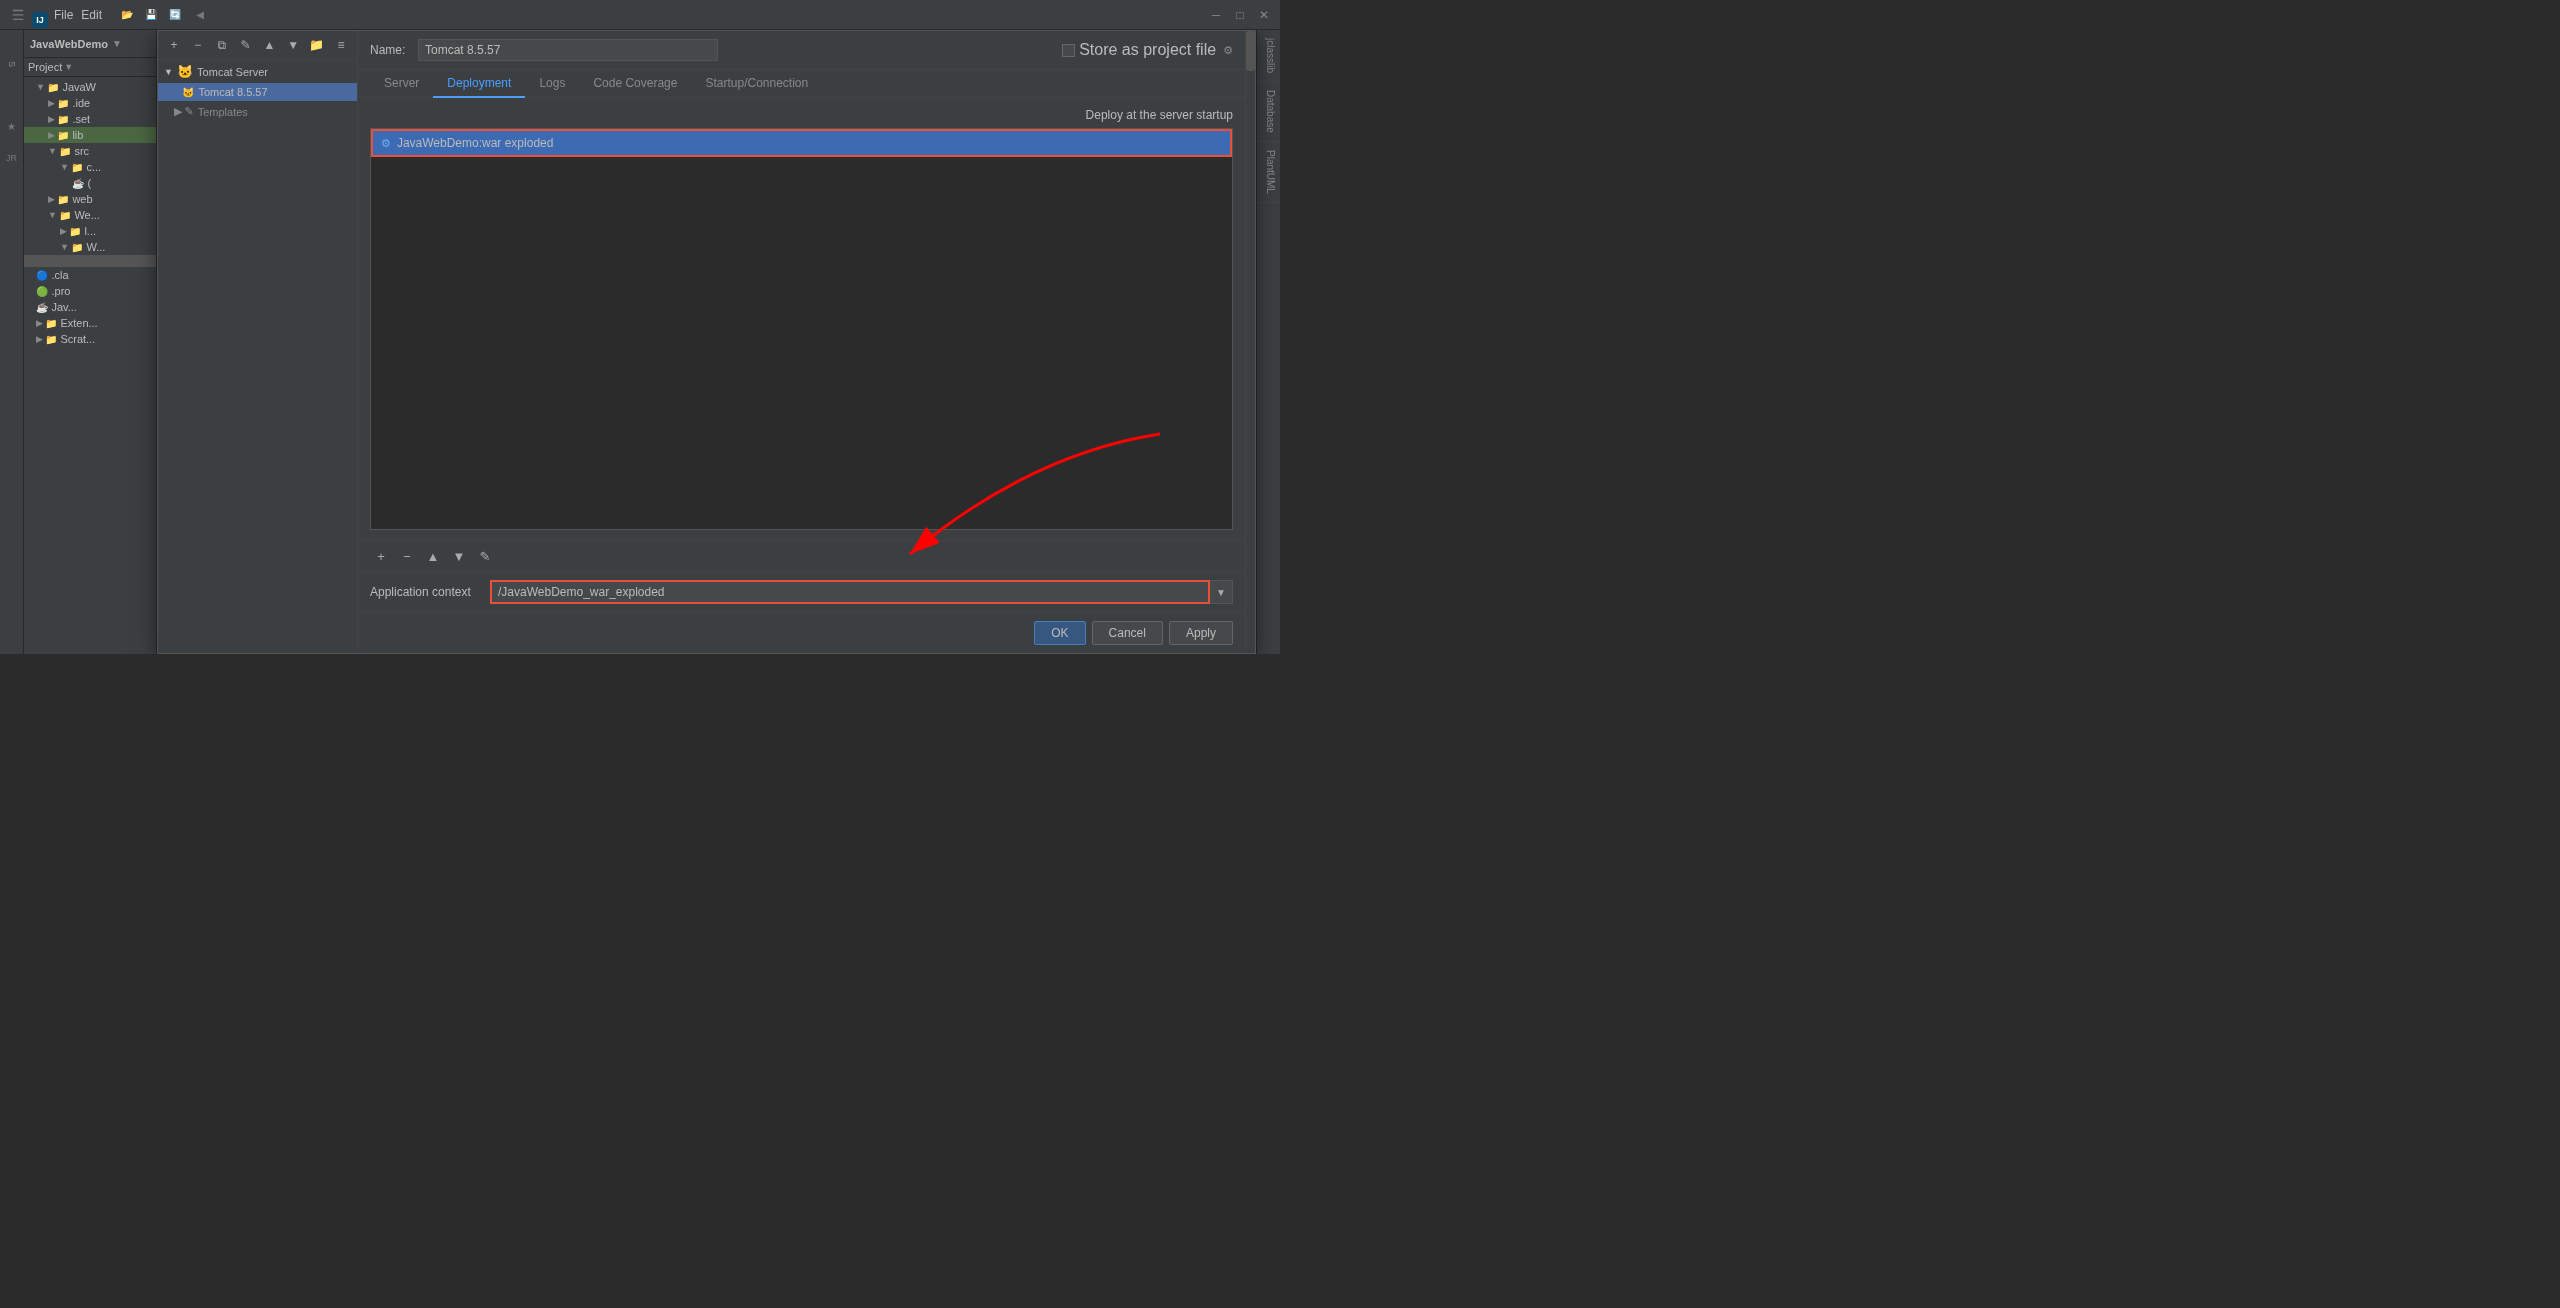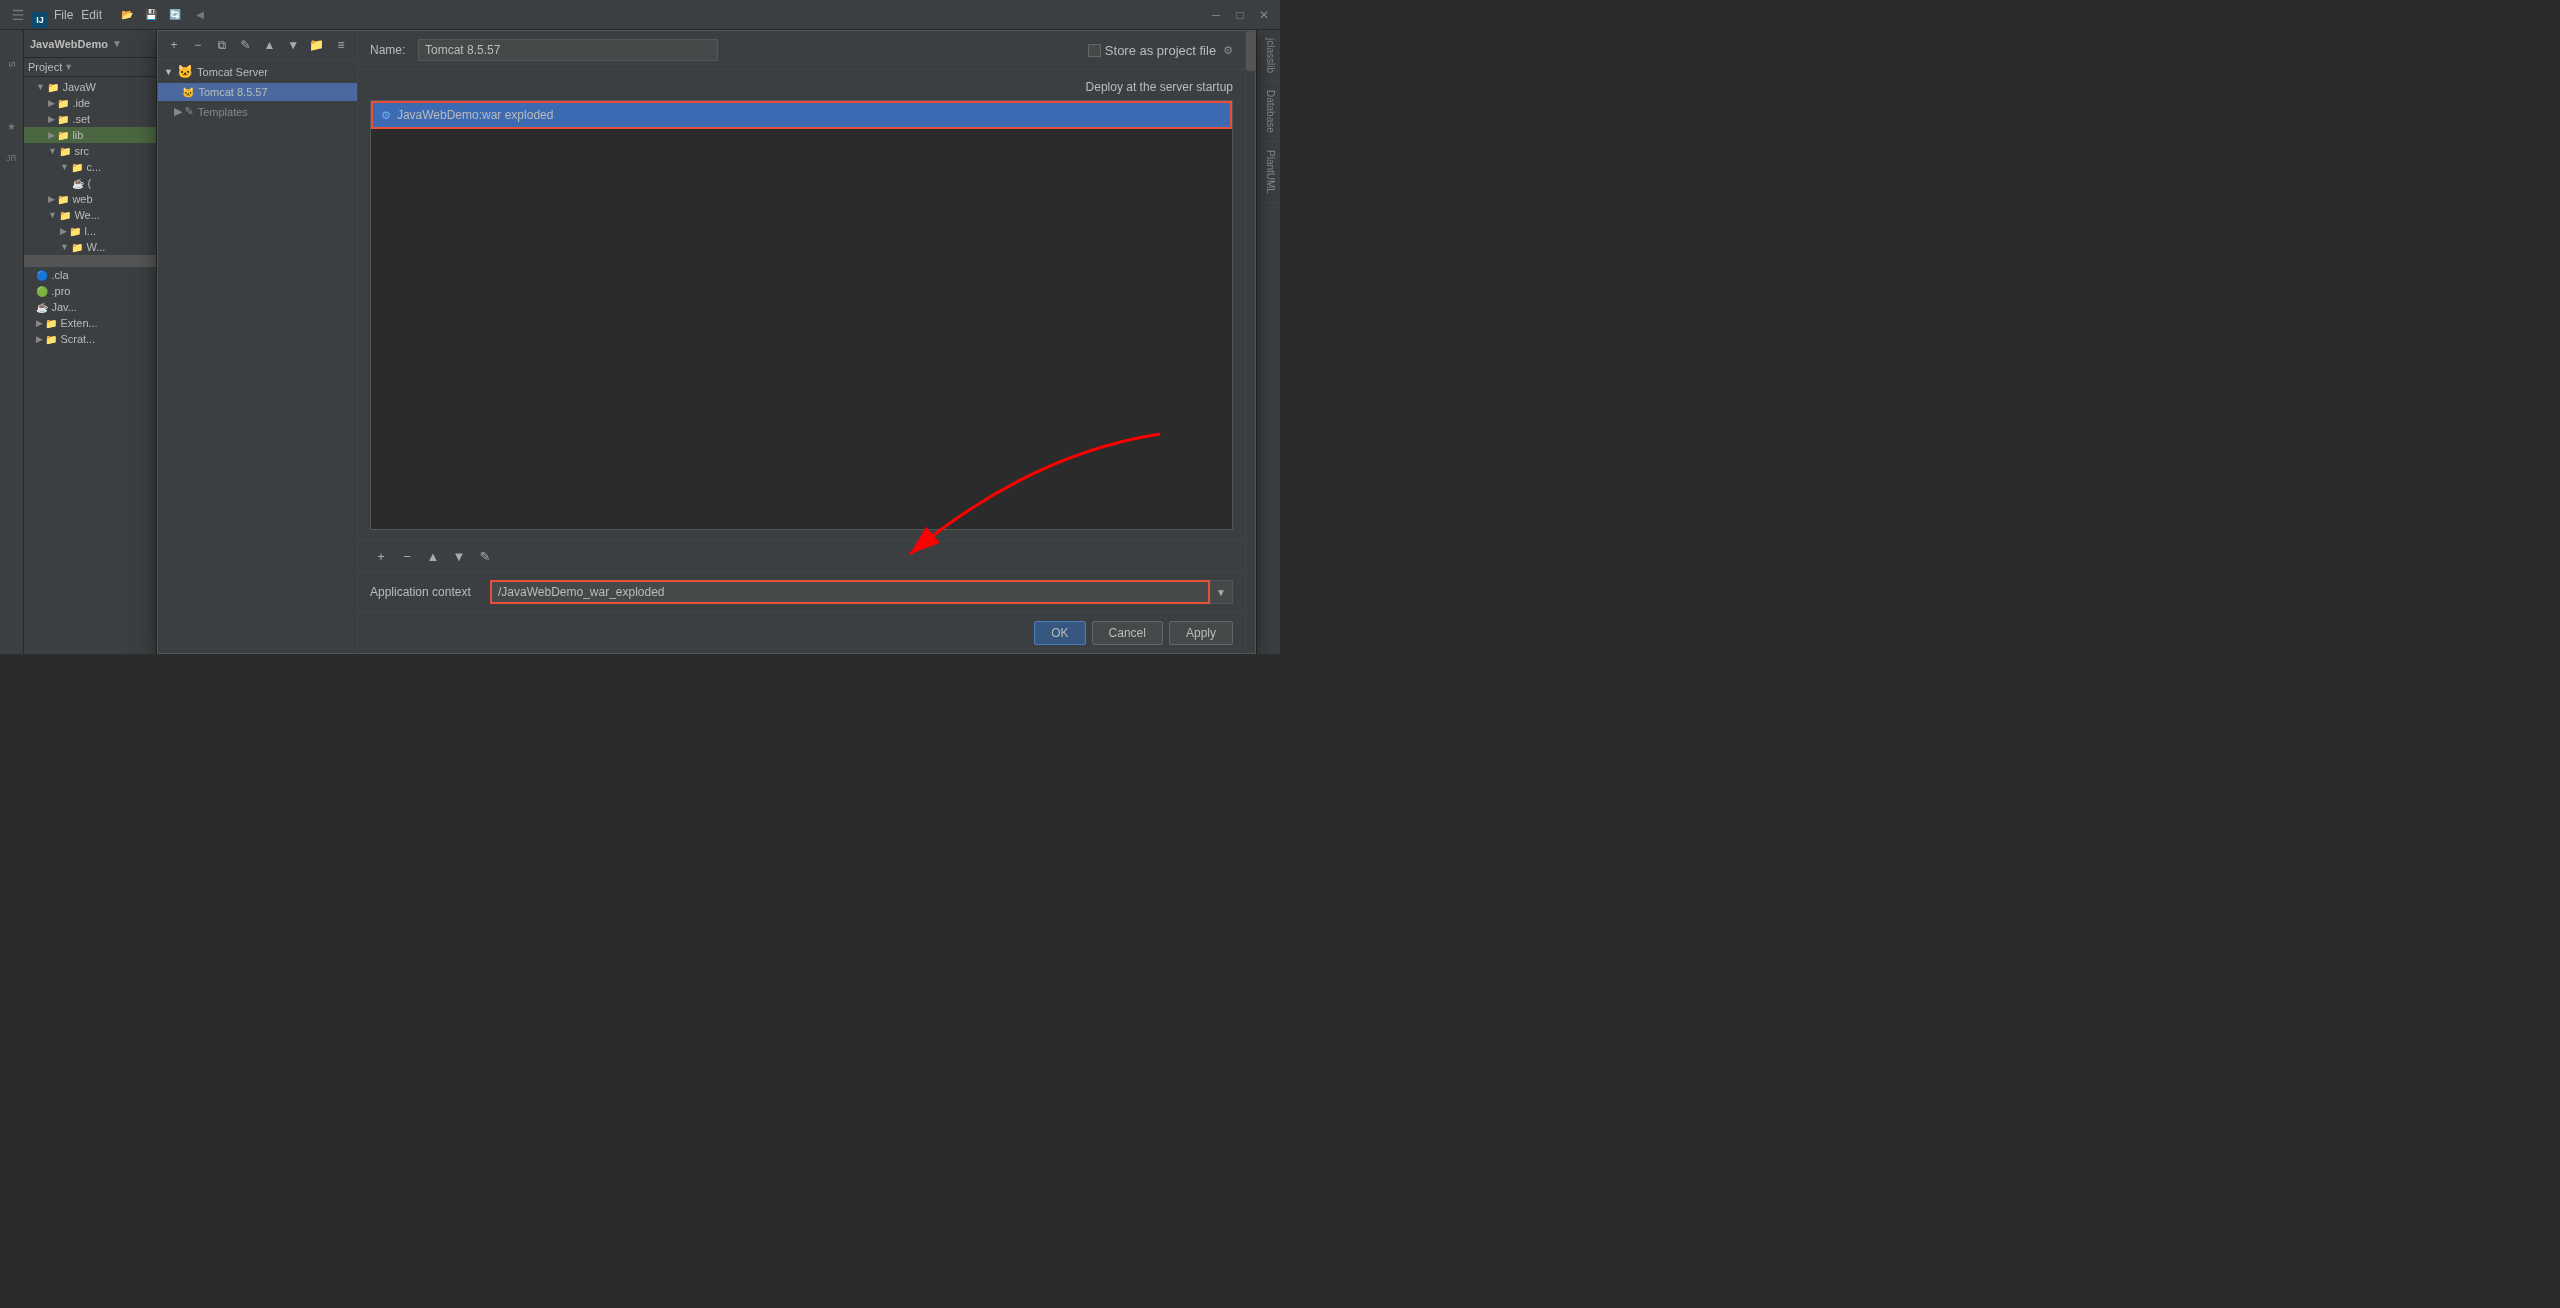--- a/index.html
+++ b/index.html
@@ -268,21 +268,21 @@
       align-items: center;
       gap: 4px;
     }
     .store-checkbox {
       width: 13px;
       height: 13px;
       border: 1px solid #666;
       background: #45494a;
     }
     .store-label {
-      font-size: 13px;
+      font-size: 16px;
       color: #bbbbbb;
     }
     .gear-icon { color: #888; font-size: 11px; margin-left: 3px; }
 
     
     .tabs-row {
       display: flex;
       border-bottom: 1px solid #444;
       flex-shrink: 0;
       padding: 0 12px;
@@ -640,20 +640,27 @@
           <div class="name-row">
             <span class="name-label">Name:</span>
             <input class="name-input" value="Tomcat 8.5.57" style="">
             <div class="store-checkbox-area">
               <div class="store-checkbox"></div>
               <span class="store-label">Store as project file</span>
               <span class="gear-icon">⚙</span>
             </div>
           </div>
 
+          <div class="tabs-row">
+            <div class="tab">Server</div>
+            <div class="tab active">Deployment</div>
+            <div class="tab">Logs</div>
+            <div class="tab">Code Coverage</div>
+            <div class="tab">Startup/Connection</div>
+          </div>
 
           <div class="deploy-section">
             <div class="deploy-label">Deploy at the server startup</div>
             <div class="deploy-list">
               <div class="deploy-item">
                 <span class="deploy-item-icon">⚙</span>
                 <span>JavaWebDemo:war exploded</span>
               </div>
             </div>
           </div>

